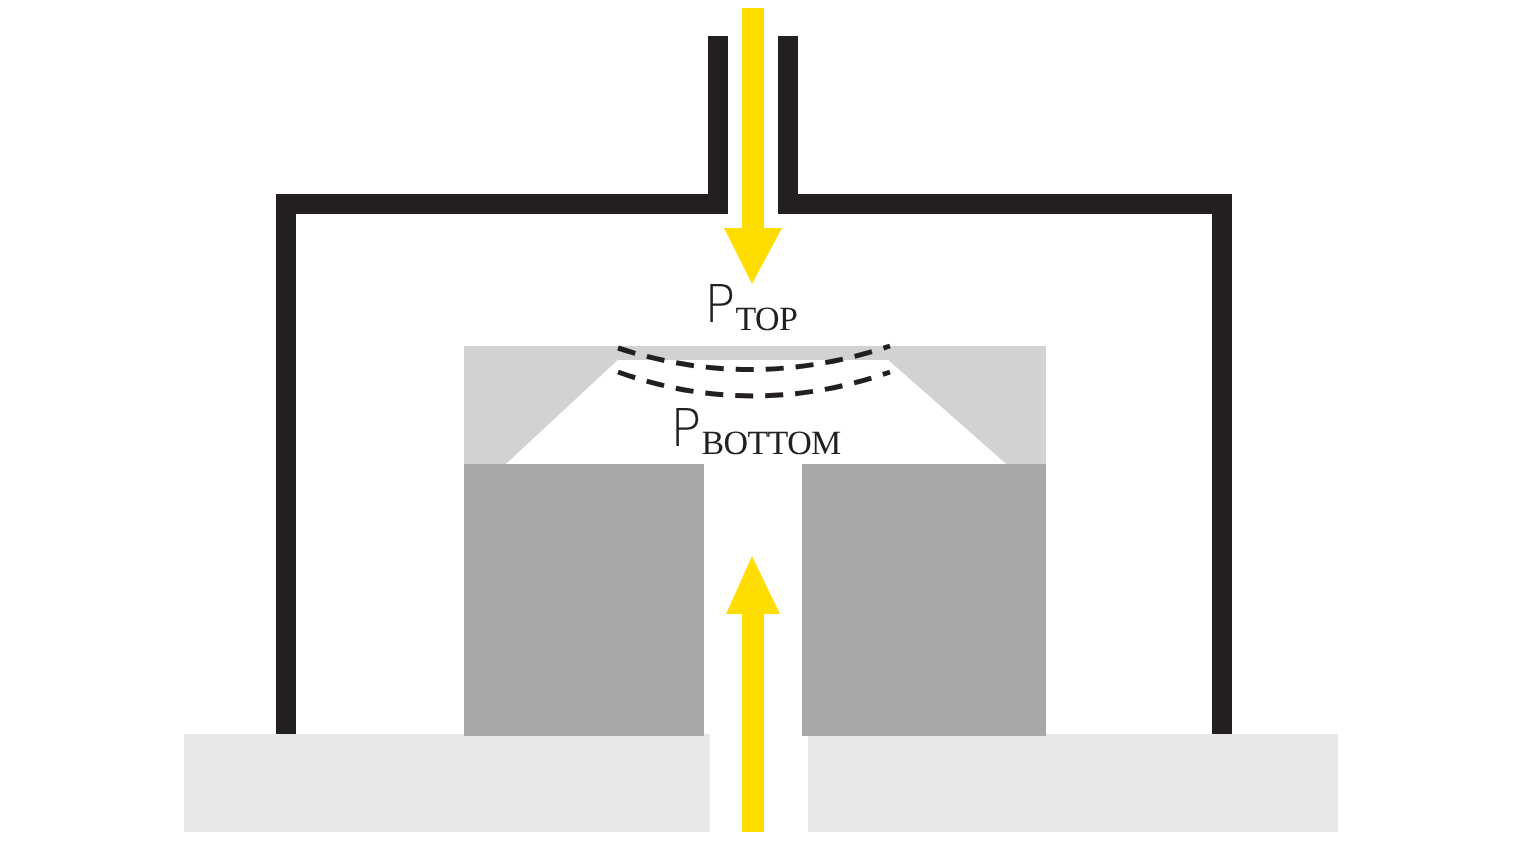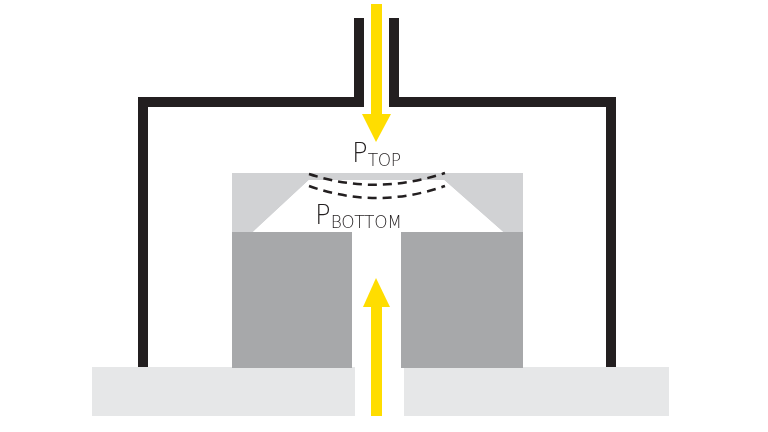--- a/index.html
+++ b/index.html
@@ -1,20 +1,20 @@
 <!DOCTYPE html>
 <html><head>
 <meta charset="utf-8">
 <style>
   html, body { margin: 0; padding: 0; background: #ffffff; }
   body { width: 768px; height: 432px; position: relative; overflow: hidden; font-family: "Liberation Sans", sans-serif; }
   svg { position: absolute; left: 0; top: 0; }
   .label { position: absolute; color: #231f20; font-family: "DejaVu Sans", sans-serif; white-space: nowrap; line-height: 1; }
   .label .main { font-size: 26px; font-weight: 300; }
-  .label .sub { font-size: 17px; font-weight: 300; position: relative; top: 4px; letter-spacing: -0.3px; }
+  .label .sub { font-size: 17px; font-weight: 300; position: relative; top: 4px; letter-spacing: -0.3px; font-family: Liberation Serif, serif; }
 </style>
 </head>
 <body>
 
 <svg width="768" height="432" viewBox="0 0 768 432">
 
   <rect x="92" y="367" width="263" height="49" fill="#e6e7e8"></rect>
   <rect x="404" y="367" width="265" height="49" fill="#e6e7e8"></rect>
 
   <path d="M143,367 L143,102 L359,102 L359,18 M394,18 L394,102 L611,102 L611,367" fill="none" stroke="#231f20" stroke-width="10"></path>
@@ -36,15 +36,15 @@
   <g>
     <polygon points="363,307 390,307 376,278" fill="#ffdd00"></polygon>
     <rect x="371" y="305" width="11" height="111" fill="#ffdd00"></rect>
   </g>
 </svg>
 
 <div class="label" style="left:352px; top:140px;">
   <span class="main">P</span><span class="sub">TOP</span>
 </div>
 
-<div class="label" style="left:315px; top:202px;">
+<div class="label" style="left:335px; top:202px;">
   <span class="main">P</span><span class="sub">BOTTOM</span>
 </div>
 
 </body></html>

